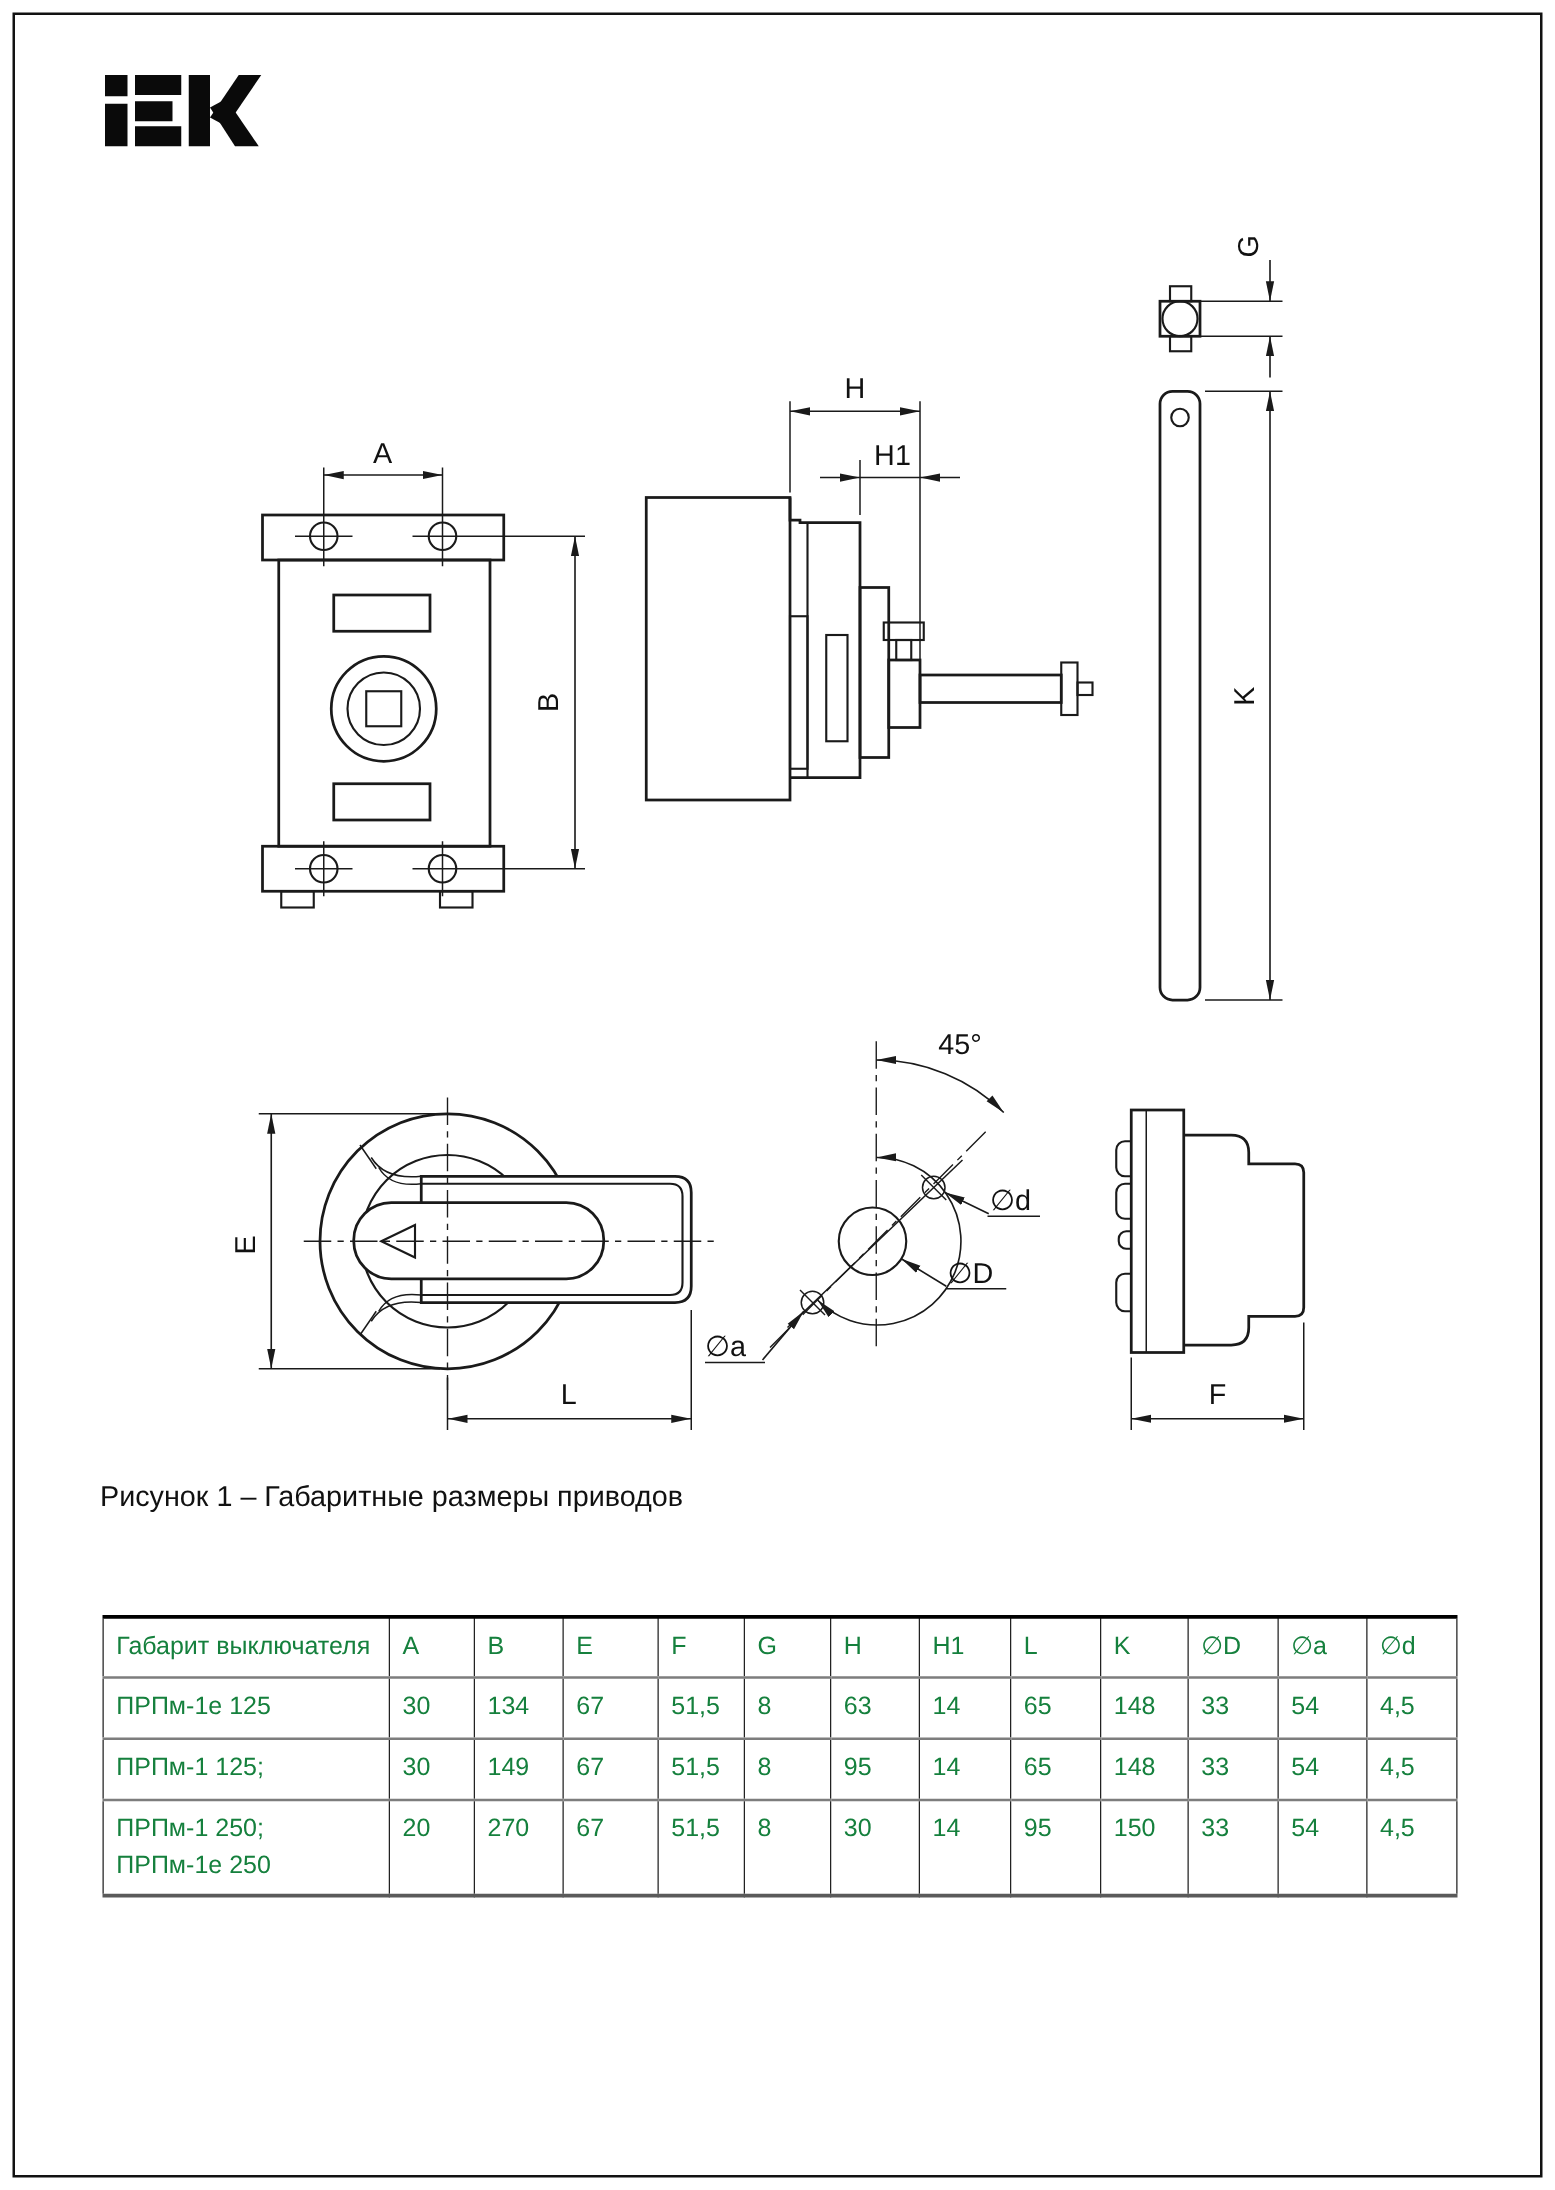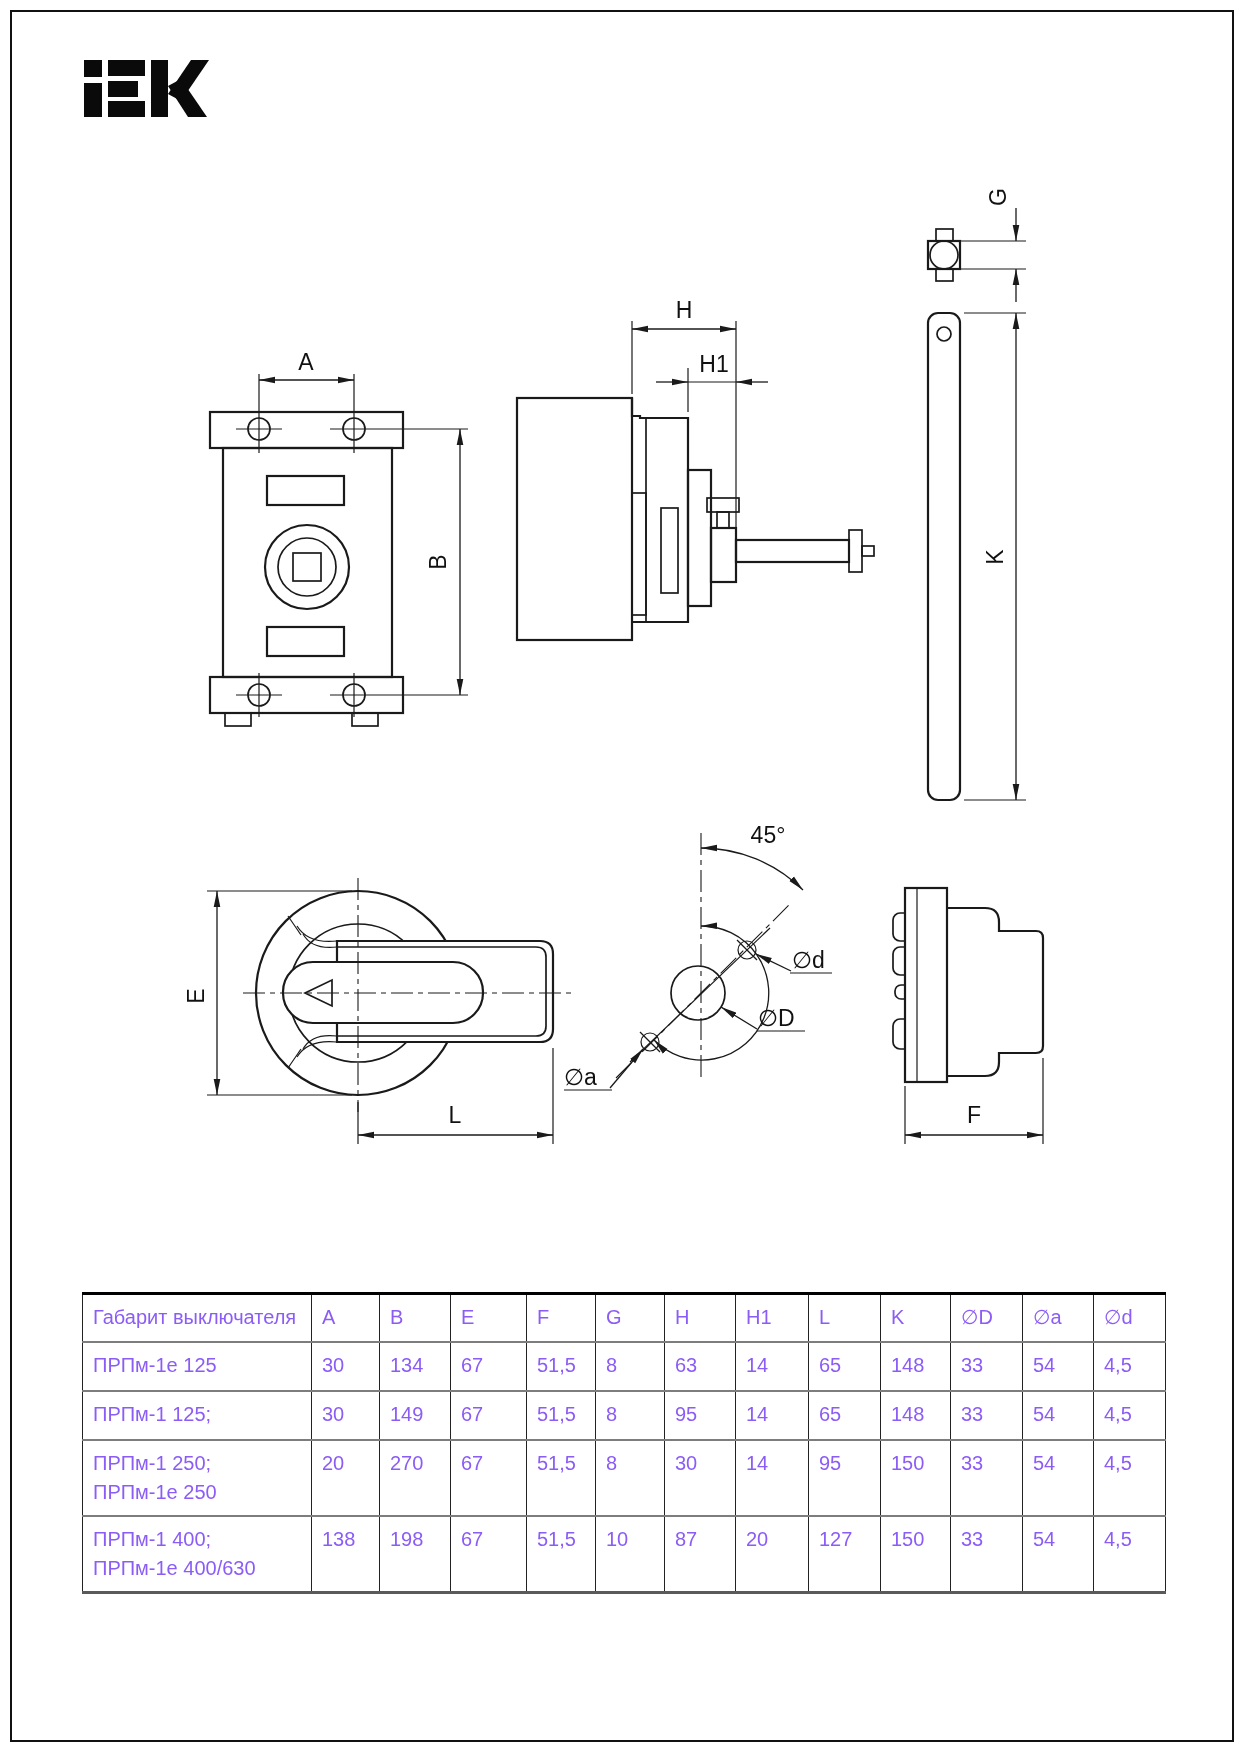--- a/index.html
+++ b/index.html
@@ -10,21 +10,21 @@
   .obj{fill:none;stroke:#1a1a1a;stroke-width:2.2;}
   .obj2{fill:none;stroke:#1a1a1a;stroke-width:1.7;}
   .thin{fill:none;stroke:#1a1a1a;stroke-width:1.2;}
   .cl{fill:none;stroke:#1a1a1a;stroke-width:1.1;stroke-dasharray:22 5 5 5;}
   .dim{fill:none;stroke:#1a1a1a;stroke-width:1.3;marker-start:url(#arw);marker-end:url(#arw);}
   .dim1{fill:none;stroke:#1a1a1a;stroke-width:1.3;marker-end:url(#arw);}
   .wfill{fill:#fff;stroke:#1a1a1a;stroke-width:2.2;}
   text.lbl{font-family:"Liberation Sans","DejaVu Sans",sans-serif;font-size:23px;fill:#111;}
   .caption{position:absolute;left:80px;top:1184px;font-size:23px;color:#111;}
   table.dims{position:absolute;left:82px;top:1292px;width:1083px;border-collapse:collapse;
-             table-layout:fixed;font-size:20px;color:#8b5cf6;background:#fff;
+             table-layout:fixed;font-size:20px;color:#15803d;background:#fff;
              border-top:3px solid #000;border-bottom:3px solid #5a5a5a;}
   table.dims th,table.dims td{border-left:1.5px solid #222;border-right:1.5px solid #222;
              border-top:2px solid #7d7d7d;border-bottom:2px solid #7d7d7d;
              padding:8px 4px 8px 10px;text-align:left;font-weight:normal;
              vertical-align:top;line-height:1.45;overflow:hidden;white-space:nowrap;}
   table.dims thead tr{height:48px;} table.dims tbody tr{height:49px;}
 </style>
 </head>
 <body>
 
@@ -179,20 +179,21 @@
       <path class="obj2" d="M905,985 h-4 a6,6 0 0 0 -6,6 v2 a6,6 0 0 0 6,6 h4"></path>
       <path class="obj2" d="M905,1019 h-5 a7,7 0 0 0 -7,7 v16 a7,7 0 0 0 7,7 h5"></path>
       <path class="obj" d="M947,908 H985 Q999,908 999,922 V931 H1036 Q1043,931 1043,938 V1046 Q1043,1053 1036,1053 H999 V1062 Q999,1076 985,1076 H947"></path>
       <line class="thin" x1="905" y1="1086" x2="905" y2="1144"></line>
       <line class="thin" x1="1043" y1="1058" x2="1043" y2="1144"></line>
       <line class="dim" x1="905" y1="1135" x2="1043" y2="1135"></line>
       <text class="lbl" text-anchor="middle" x="974" y="1123">F</text>
     </g>
   </svg>
 
+  <div class="caption">Рисунок 1 – Габаритные размеры приводов</div>
 
   <table class="dims">
     <colgroup>
       <col style="width:229px">
         <col style="width:68px">
         <col style="width:71px">
       <col style="width:76px">
         <col style="width:69px">
         <col style="width:69px">
       <col style="width:71px">
@@ -259,30 +260,15 @@
           <td>51,5</td>
           <td>8</td>
           <td>30</td>
           <td>14</td>
           <td>95</td>
           <td>150</td>
           <td>33</td>
           <td>54</td>
           <td>4,5</td>
         </tr>
-        <tr>
-          <td>ПРПм-1 400;<br>ПРПм-1е 400/630</td>
-          <td>138</td>
-          <td>198</td>
-          <td>67</td>
-          <td>51,5</td>
-          <td>10</td>
-          <td>87</td>
-          <td>20</td>
-          <td>127</td>
-          <td>150</td>
-          <td>33</td>
-          <td>54</td>
-          <td>4,5</td>
-        </tr>
       </tbody>
   </table>
 </div>
 
 </body></html>

